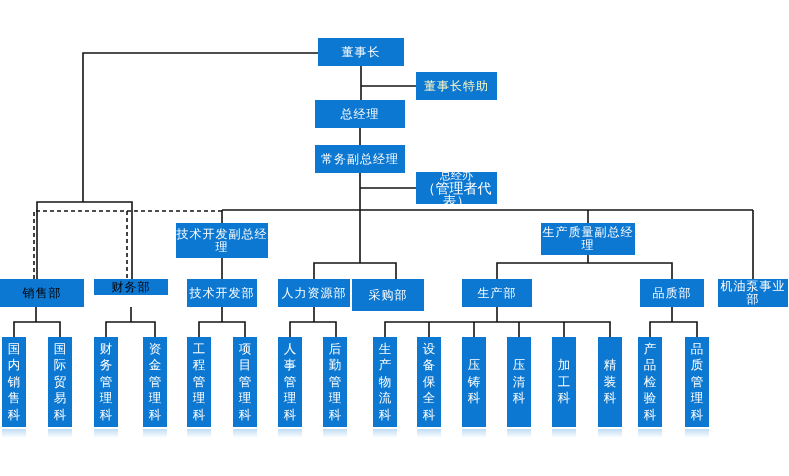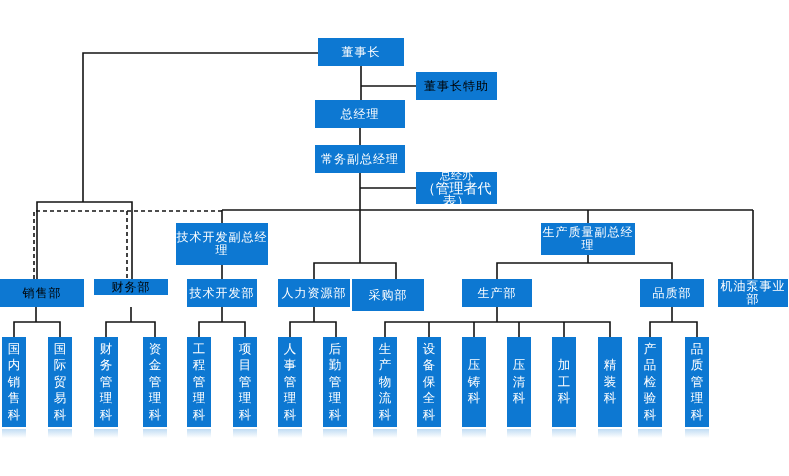--- a/index.html
+++ b/index.html
@@ -54,34 +54,34 @@
       <path d="M564 322 L564 337" stroke="#141414"></path>
       <path d="M672 307 L672 322" stroke="#141414"></path>
       <path d="M650 337 L650 322 L697 322 L697 337" stroke="#141414"></path>
       <path d="M34 279 L34 211 L222 211" class="dashed" stroke="#141414"></path>
       <path d="M127 211 L127 279" class="dashed" stroke="#141414"></path>
     </svg>
   <div id="nodes">
       <div class="box h" style="left: 318px; top: 38px; width: 86px; height: 28px; background: rgb(13, 120, 210); color: rgb(255, 255, 255);">
         <span>董事长</span>
       </div>
-      <div class="box h" style="left: 416px; top: 72px; width: 81px; height: 28px; background: rgb(13, 120, 210); color: #000000;">
+      <div class="box h" style="left: 416px; top: 72px; width: 81px; height: 28px; background: rgb(13, 120, 210); color: #fef9c3;">
         <span>董事长特助</span>
       </div>
       <div class="box h" style="left: 315px; top: 100px; width: 90px; height: 28px; background: rgb(13, 120, 210); color: rgb(255, 255, 255);">
         <span>总经理</span>
       </div>
       <div class="box h" style="left: 315px; top: 145px; width: 90px; height: 28px; background: rgb(13, 120, 210); color: #ffffff;">
         <span>常务副总经理</span>
       </div>
       <div class="box h2" style="left: 416px; top: 172px; width: 81px; height: 32px; background: rgb(13, 120, 210); color: rgb(255, 255, 255);">
         <span>总经办</span>
         <span class="l2">（管理者代表）</span>
       </div>
-      <div class="box h" style="left: 176px; top: 223px; width: 92px; height: 42px; background: rgb(13, 120, 210); color: rgb(255, 255, 255);">
+      <div class="box h" style="left: 176px; top: 223px; width: 92px; height: 35px; background: rgb(13, 120, 210); color: rgb(255, 255, 255);">
         <span>技术开发副总经理</span>
       </div>
       <div class="box h" style="left: 541px; top: 223px; width: 94px; height: 32px; background: rgb(13, 120, 210); color: rgb(255, 255, 255);">
         <span>生产质量副总经理</span>
       </div>
       <div class="box h" style="left: 0px; top: 279px; width: 84px; height: 28px; background: rgb(13, 120, 210); color: #000000;">
         <span>销售部</span>
       </div>
       <div class="box h" style="left: 94px; top: 279px; width: 74px; height: 16px; background: rgb(13, 120, 210); color: #000000;">
         <span>财务部</span>

